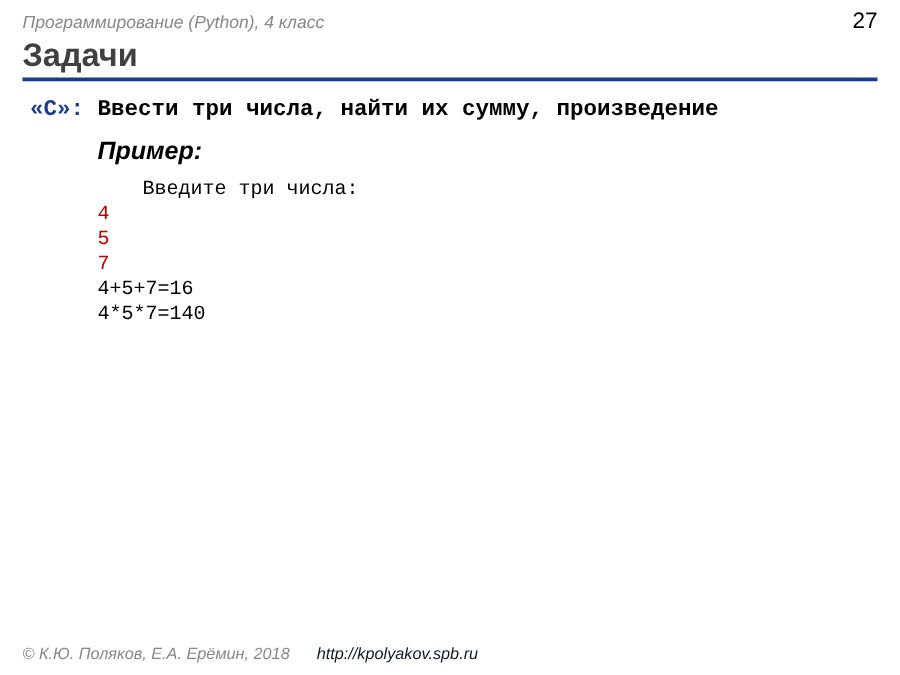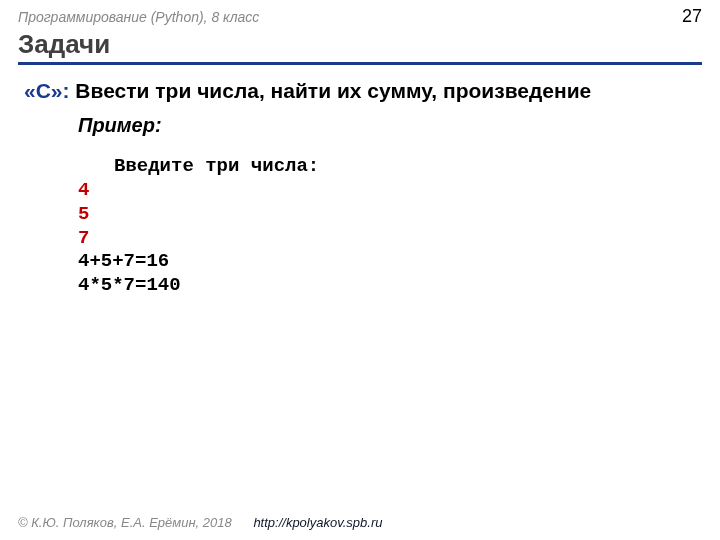--- a/index.html
+++ b/index.html
@@ -33,23 +33,24 @@
     }
     .title-bar h1 {
       font-size: 26px;
       font-weight: bold;
       color: #404040;
     }
     .content {
       padding: 8px 24px 0 24px;
     }
     .task {
-      font-size: 21px;
+      font-size: 18px;
       line-height: 1.3;
       color: #000;
+      font-family: Liberation Mono, monospace;
     }
     .task-level {
       color: #1a3a8f;
       font-weight: bold;
     }
     .task-text {
       font-weight: bold;
     }
     .task-cont {
       margin-left: 54px;
@@ -59,25 +60,25 @@
     }
     .example-label {
       margin-left: 54px;
       margin-top: 10px;
       font-weight: bold;
       font-style: italic;
       font-size: 20px;
     }
     .code {
       margin-left: 54px;
-      margin-top: 18px;
+      margin-top: 8px;
       font-family: "Courier New", monospace;
-      font-size: 19px;
+      font-size: 16px;
       line-height: 1.25;
-      font-weight: bold;
+      font-weight: normal;
     }
     .prompt { margin-left: 36px; }
     .input { color: #c00000; }
     .footer {
       position: absolute;
       left: 18px;
       bottom: 10px;
       font-size: 13px;
       color: #888;
       font-style: italic;
@@ -85,21 +86,21 @@
     .footer-link {
       margin-left: 18px;
       font-style: italic;
       color: #0f172a;
     }
   </style>
 </head>
 <body>
 
 <div class="header">
-  <span>Программирование (Python), 8 класс</span>
+  <span>Программирование (Python), 4 класс</span>
   <span class="page-num">27</span>
 </div>
 
 <div class="title-bar">
   <h1>Задачи</h1>
 </div>
 
 <div class="content">
   <div class="task">
     <span class="task-level">«C»:</span><span class="task-text"> Ввести три числа, найти их сумму, произведение</span>

